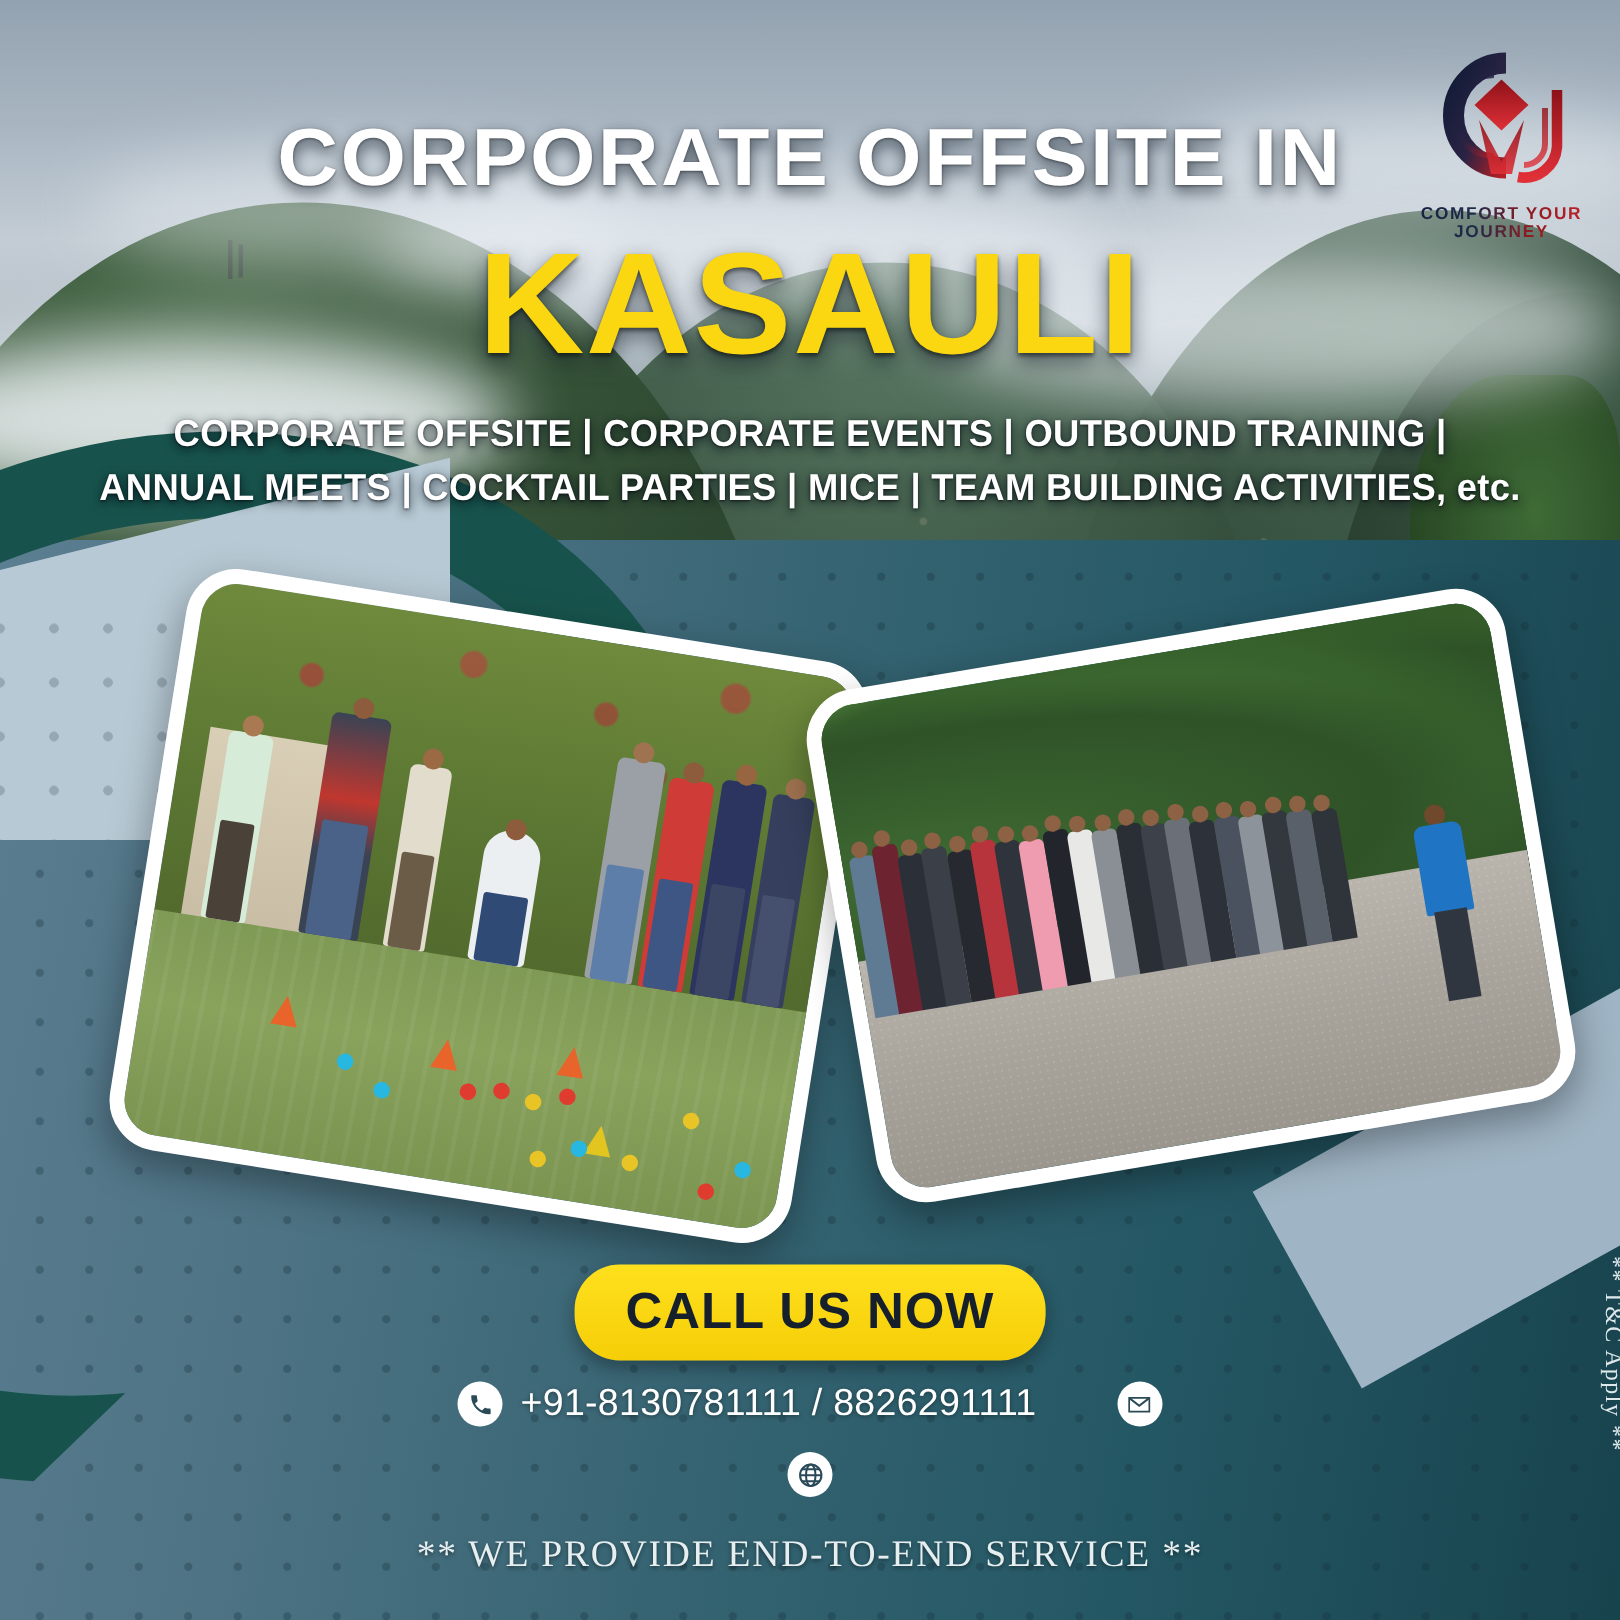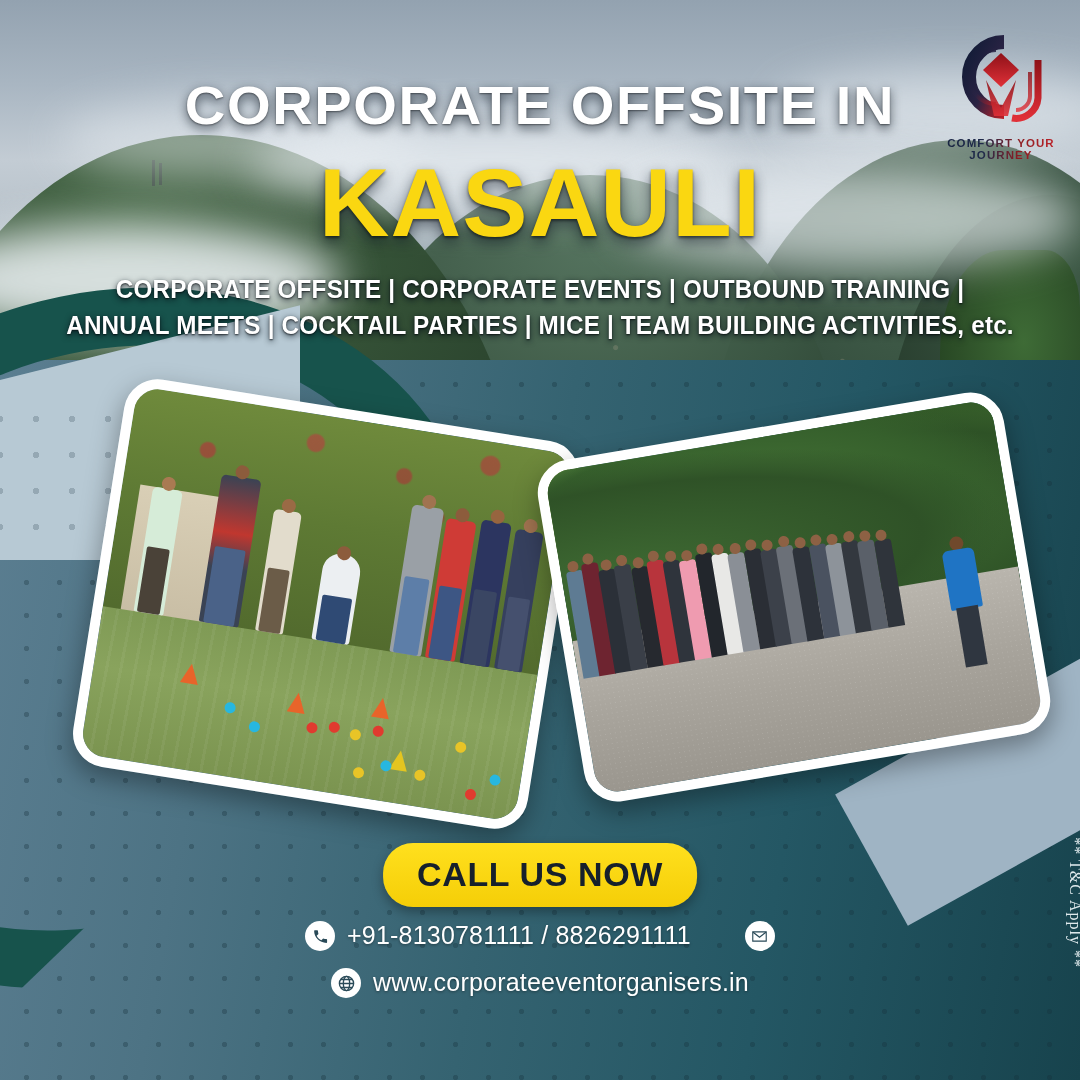--- a/index.html
+++ b/index.html
@@ -430,19 +430,19 @@
 
   <div class="contact-row row2">
     <div class="contact-item">
       <span class="c-icon">
         <svg width="19" height="19" viewBox="0 0 24 24" fill="none" stroke="#2a4a58" stroke-width="1.7">
           <circle cx="12" cy="12" r="9"></circle>
           <ellipse cx="12" cy="12" rx="4" ry="9"></ellipse>
           <path d="M3 12h18M4.5 7h15M4.5 17h15"></path>
         </svg>
       </span>
-      <span class="c-text">www.corporateeventorganisers.in</span>
-    </div>
-  </div>
-
+    </div>
+  </div>
+
+  <div class="footer">** WE PROVIDE END-TO-END SERVICE **</div>
   <div class="tc">** T&amp;C Apply **</div>
 
 </div>
 
 </body></html>

